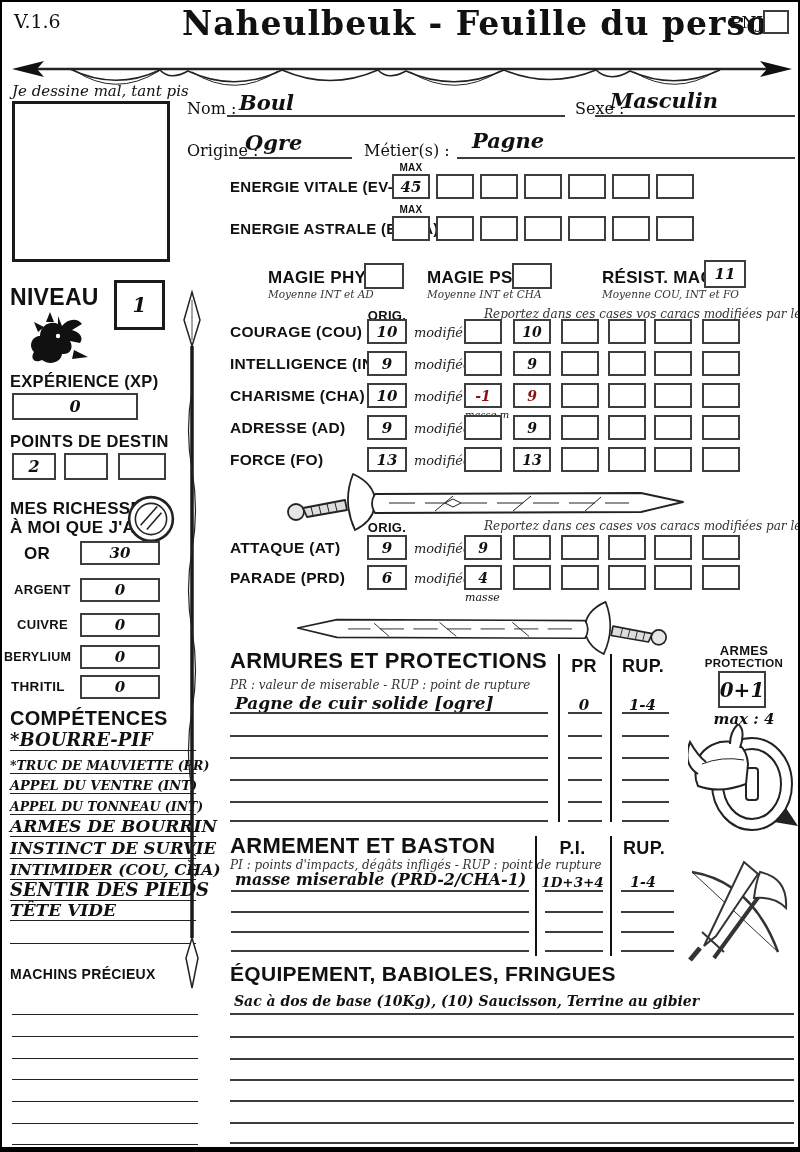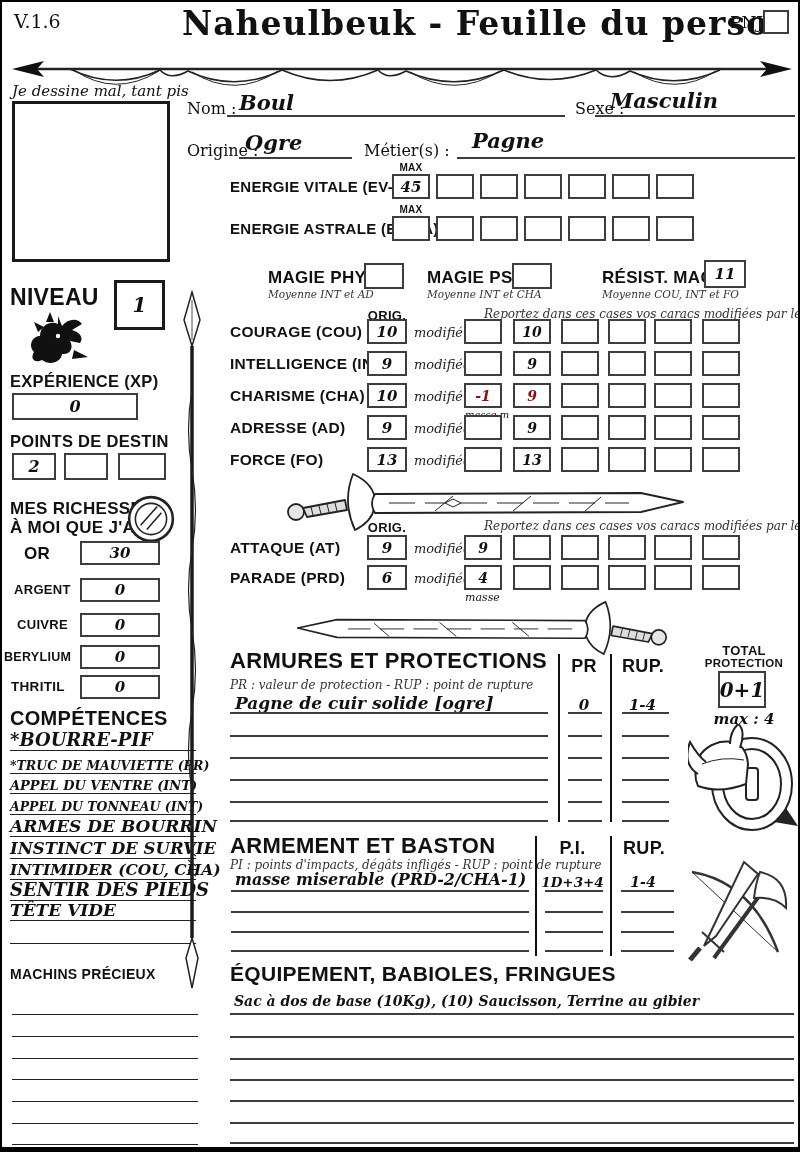--- a/index.html
+++ b/index.html
@@ -255,21 +255,21 @@
       <path d="M12,2 L20,30 L12,56 L4,30 Z"></path>
       <line x1="12" y1="10" x2="12" y2="50" stroke-width="0.8"></line>
       <line x1="12" y1="56" x2="12" y2="648" stroke="#1a1a1a" stroke-width="3.5"></line>
       <path d="M12,100 Q5,140 12,180 Q19,220 12,260 Q5,300 12,340 Q19,380 12,420 Q5,460 12,500" fill="none" stroke-width="1.2"></path>
       <path d="M8,560 L16,566 M8,570 L16,576 M8,580 L16,586" stroke-width="1.2"></path>
       <path d="M12,648 L18,668 L12,698 L6,668 Z"></path>
     </g>
   </svg>
 
   <div class="abs lbl" style="left:228px;top:646px;font-size:22px">ARMURES ET PROTECTIONS</div>
-  <div class="abs it" style="left:228px;top:676px;font-size:12px;color:#333">PR : valeur de protection - RUP : point de rupture</div>
+  <div class="abs it" style="left:228px;top:676px;font-size:12px;color:#333">PR : valeur de miserable - RUP : point de rupture</div>
   <div class="vline" style="left:556px;top:652px;height:168px"></div>
   <div class="vline" style="left:608px;top:652px;height:168px"></div>
   <div class="abs lbl ctr" style="left:556px;top:654px;width:52px;font-size:18px">PR</div>
   <div class="abs lbl ctr" style="left:608px;top:654px;width:66px;font-size:18px">RUP.</div>
 
   <div class="abs hand" style="left:233px;top:691px;font-size:17px">Pagne de cuir solide [ogre]</div>
   <div class="abs hand ctr" style="left:558px;top:694px;width:48px;font-size:15px">0</div>
   <div class="abs hand ctr" style="left:611px;top:694px;width:59px;font-size:15px">1-4</div>
 
   <div class="hline" style="left:228px;top:710px;width:318px"></div>
@@ -284,21 +284,21 @@
   <div class="hline" style="left:228px;top:777px;width:318px"></div>
   <div class="hline" style="left:566px;top:777px;width:34px"></div>
   <div class="hline" style="left:620px;top:777px;width:47px"></div>
   <div class="hline" style="left:228px;top:799px;width:318px"></div>
   <div class="hline" style="left:566px;top:799px;width:34px"></div>
   <div class="hline" style="left:620px;top:799px;width:47px"></div>
   <div class="hline" style="left:228px;top:818px;width:318px"></div>
   <div class="hline" style="left:566px;top:818px;width:34px"></div>
   <div class="hline" style="left:620px;top:818px;width:47px"></div>
 
-  <div class="abs lbl ctr" style="left:698px;top:641px;width:88px;font-size:13px">TOTAL</div>
+  <div class="abs lbl ctr" style="left:698px;top:641px;width:88px;font-size:13px">ARMES</div>
   <div class="abs lbl ctr" style="left:698px;top:655px;width:88px;font-size:11.5px">PROTECTION</div>
   <div class="abs box hand" style="left:716px;top:669px;width:48px;height:37px;font-size:20px">0+1</div>
   <div class="abs hand ctr" style="left:698px;top:708px;width:88px;font-size:15px">max : 4</div>
 
   <svg class="abs" style="left:686px;top:722px" width="110" height="114" viewBox="0 0 110 114">
     <g fill="none" stroke="#222" stroke-width="2">
       <ellipse cx="64" cy="60" rx="40" ry="46" fill="#fff"></ellipse>
       <ellipse cx="64" cy="60" rx="29" ry="35"></ellipse>
       <rect x="58" y="44" width="12" height="32" rx="3"></rect>
       <polygon points="98,84 110,102 86,98" fill="#222" stroke="none"></polygon>

